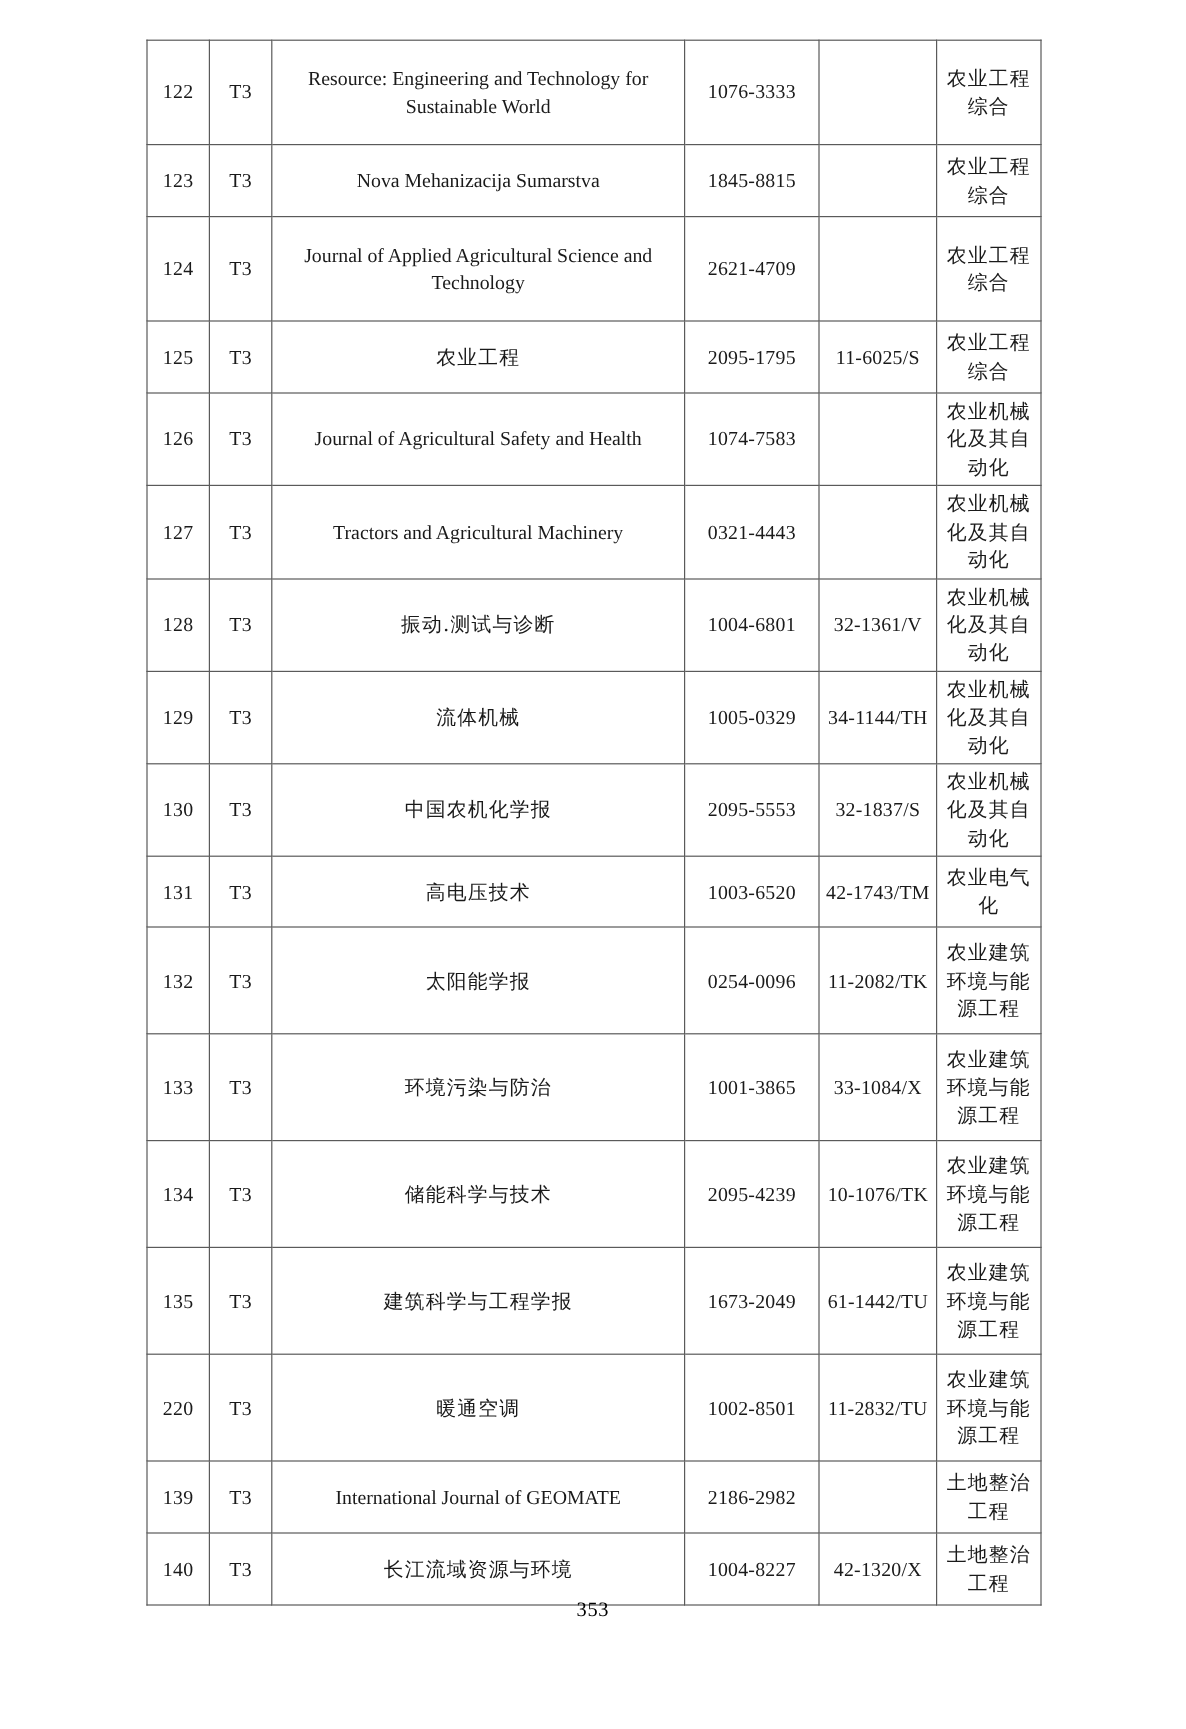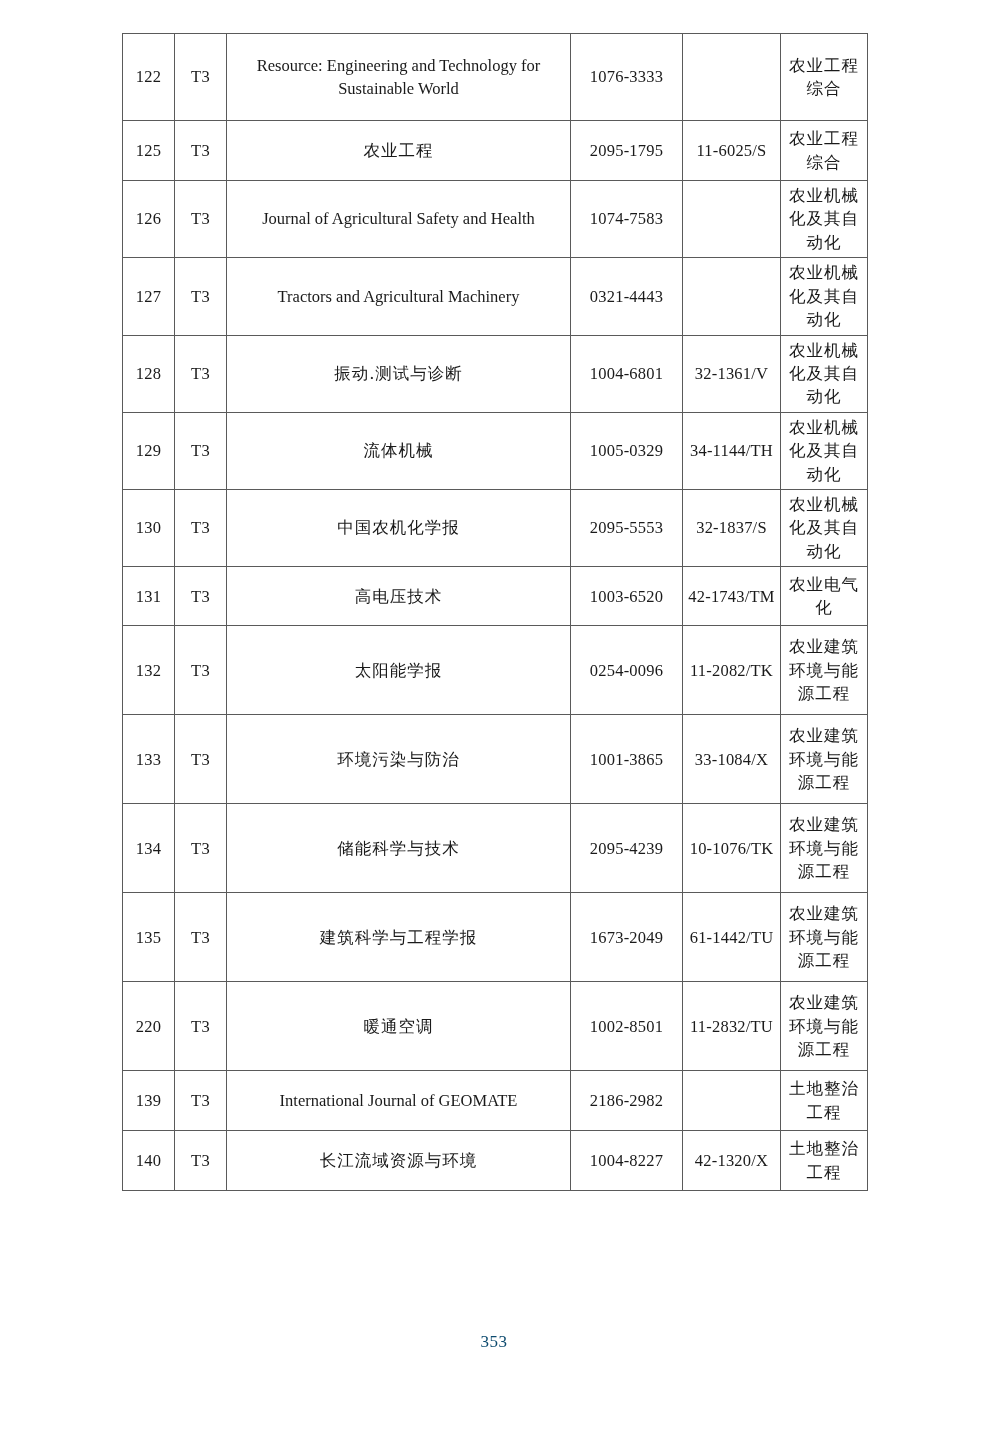--- a/index.html
+++ b/index.html
@@ -86,21 +86,21 @@
   tr.h-xl  td { height: 82px; }
 
   .page-number {
     position: absolute;
     top: 1332px;
     left: 0;
     width: 988px;
     text-align: center;
     font-size: 17px;
     font-family: "Liberation Serif", "DejaVu Serif", serif;
-    color: #0c4a6e;
+    color: #000000;
     letter-spacing: 0.5px;
   }
 </style>
 </head>
 <body>
 
 <div class="page">
 
   <div class="table-wrap">
     <table class="journal-table">
@@ -115,20 +115,36 @@
       <tbody>
           <tr class="h-lg">
             <td class="cell-no">122</td>
             <td class="cell-tier">T3</td>
             <td class="cell-title">Resource: Engineering and Technology for Sustainable World</td>
             <td class="cell-issn">1076-3333</td>
             <td class="cell-cn"></td>
             <td class="cell-cat">农业工程综合</td>
           </tr>
           <tr class="h-md">
+            <td class="cell-no">123</td>
+            <td class="cell-tier">T3</td>
+            <td class="cell-title">Nova Mehanizacija Sumarstva</td>
+            <td class="cell-issn">1845-8815</td>
+            <td class="cell-cn"></td>
+            <td class="cell-cat">农业工程综合</td>
+          </tr>
+          <tr class="h-lg">
+            <td class="cell-no">124</td>
+            <td class="cell-tier">T3</td>
+            <td class="cell-title">Journal of Applied Agricultural Science and Technology</td>
+            <td class="cell-issn">2621-4709</td>
+            <td class="cell-cn"></td>
+            <td class="cell-cat">农业工程综合</td>
+          </tr>
+          <tr class="h-md">
             <td class="cell-no">125</td>
             <td class="cell-tier">T3</td>
             <td class="cell-title cn">农业工程</td>
             <td class="cell-issn">2095-1795</td>
             <td class="cell-cn">11-6025/S</td>
             <td class="cell-cat">农业工程综合</td>
           </tr>
           <tr class="h-md">
             <td class="cell-no">126</td>
             <td class="cell-tier">T3</td>

